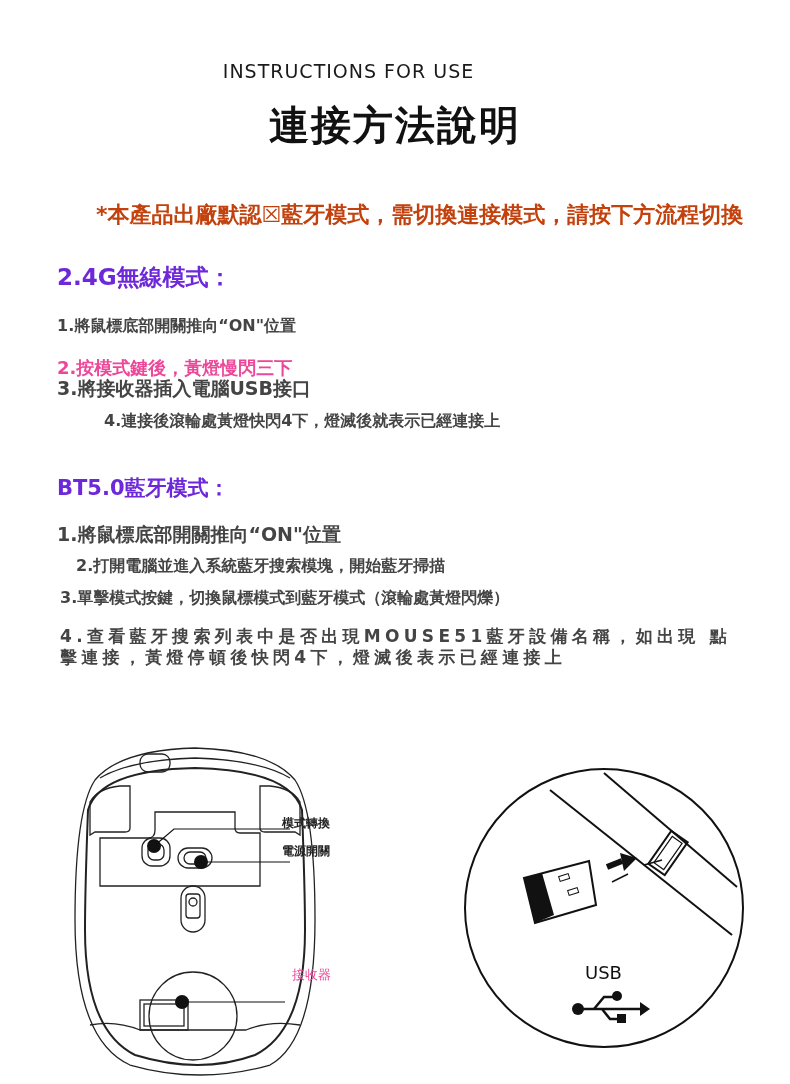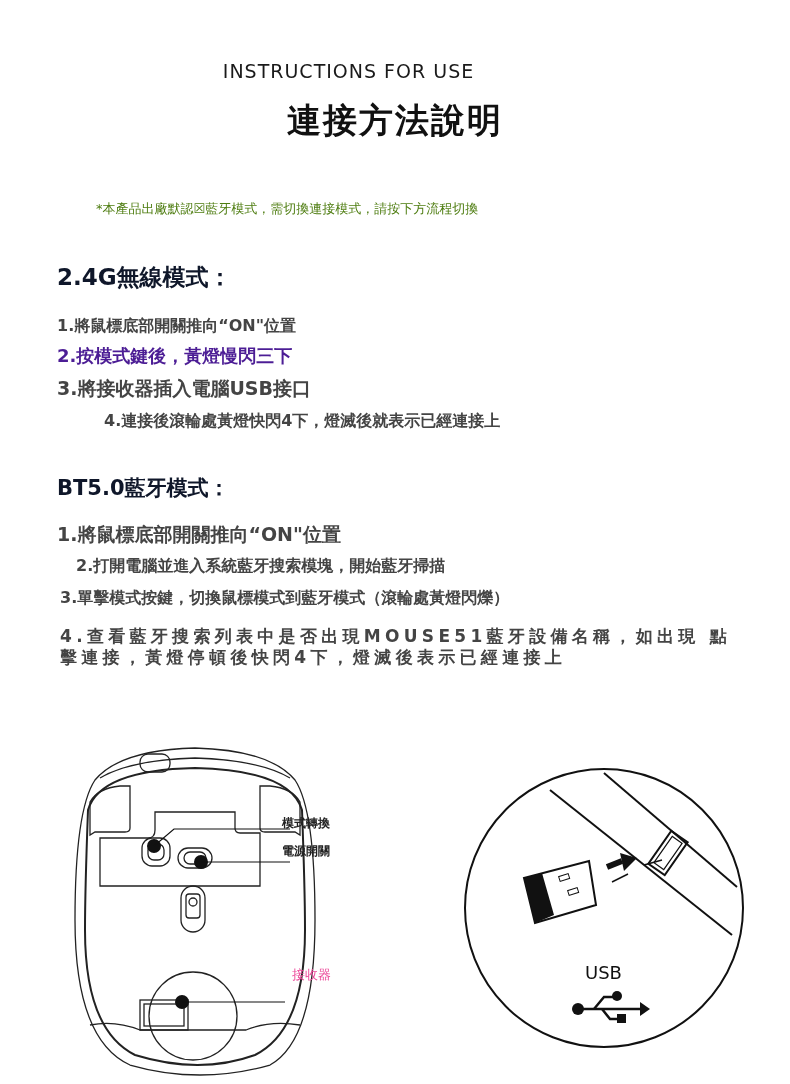--- a/index.html
+++ b/index.html
@@ -1,23 +1,23 @@
 <!DOCTYPE html>
 <html><head>
 <meta charset="utf-8">
 <style>
   html, body { margin:0; padding:0; background:#ffffff; }
   body { width:790px; height:1084px; position:relative; overflow:hidden; font-family:"DejaVu Sans", sans-serif; color:#3a3a3a; }
   .abs { position:absolute; }
   .eng-title { top:60px; left:0; width:697px; text-align:center; font-size:19px; letter-spacing:1px; color:#1a1a1a; font-family:"DejaVu Sans", sans-serif; }
-  .main-title { top:98px; left:0; width:790px; text-align:center; font-size:34px; font-weight:bold; color:#111; letter-spacing:2px; }
-  .note { top:200px; left:96px; font-size:13px; font-weight:normal; color:#4d7c0f; }
-  .h2 { font-size:23px; font-weight:bold; color:#0f172a; }
+  .main-title { top:98px; left:0; width:790px; text-align:center; font-size:40px; font-weight:bold; color:#111; letter-spacing:2px; }
+  .note { top:200px; left:96px; font-size:22px; font-weight:bold; color:#c2410c; }
+  .h2 { font-size:23px; font-weight:bold; color:#6d28d9; }
   .s1 { font-size:16px; font-weight:bold; color:#444; }
-  .s2 { font-size:18px; font-weight:bold; color:#4c1d95; }
+  .s2 { font-size:18px; font-weight:bold; color:#ec4899;margin-top:12px; }
   .s3 { font-size:19px; font-weight:bold; color:#444; }
   .spaced { font-size:17px; font-weight:bold; color:#444; letter-spacing:4.3px; line-height:21px; width:680px; }
   .label { font-size:12px; font-weight:bold; color:#222; }
   .label2 { font-size:13px; color:#ec4899; }
 </style>
 </head>
 <body>
 
 <div class="abs eng-title">INSTRUCTIONS FOR USE</div>
 <div class="abs main-title">連接方法說明</div>

